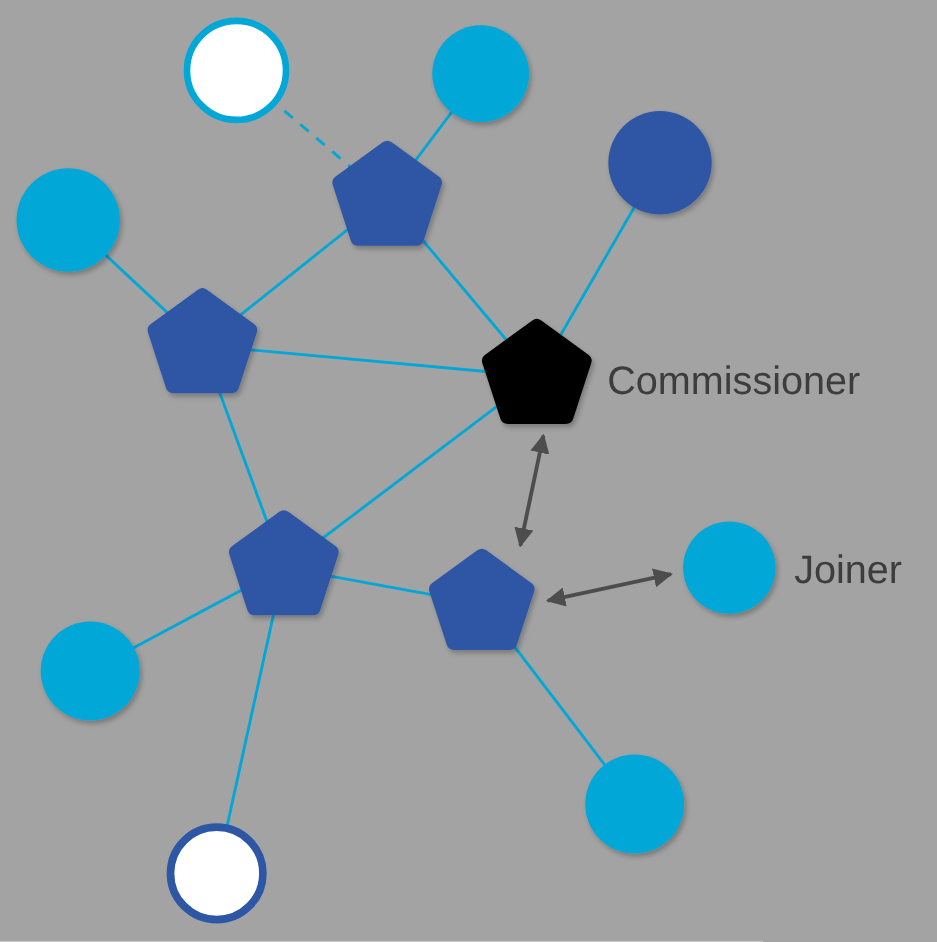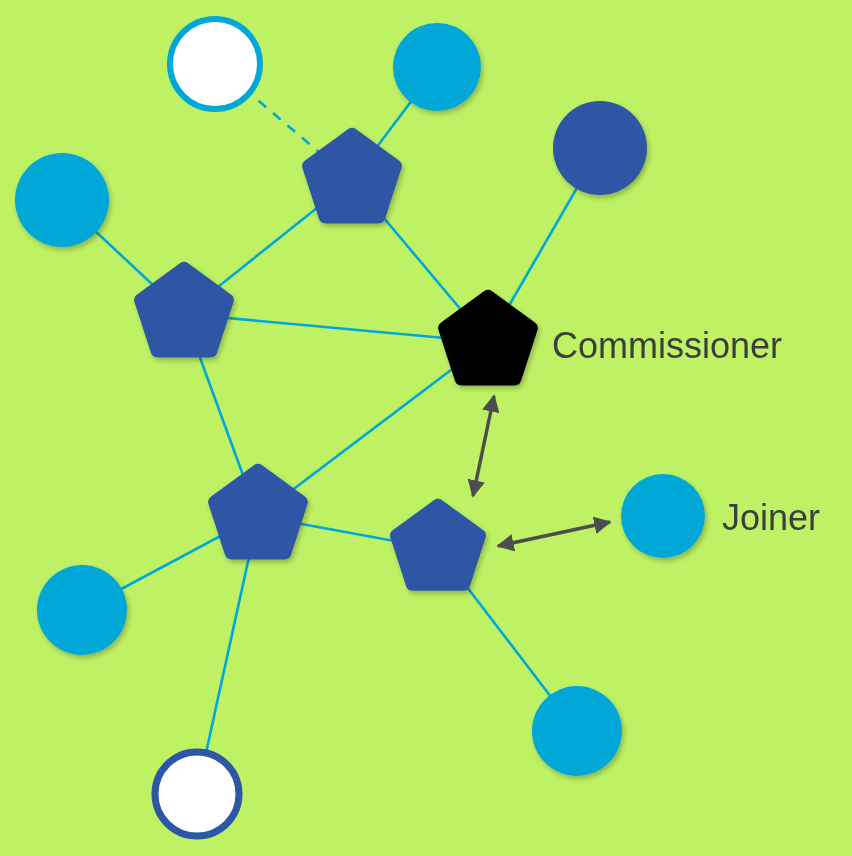--- a/index.html
+++ b/index.html
@@ -6,21 +6,21 @@
   html, body { width: 852px; height: 856px; }
   body {
     background: #ffffff;
     font-family: "Liberation Sans", sans-serif;
     overflow: hidden;
   }
   .canvas {
     position: relative;
     width: 852px;
     height: 856px;
-    background: #bef264;
+    background: #a3a3a3;
   }
   .diagram-label {
     font-family: "Liberation Sans", sans-serif;
     font-size: 36px;
   }
 </style>
 </head>
 <body>
 
 <div class="canvas">

